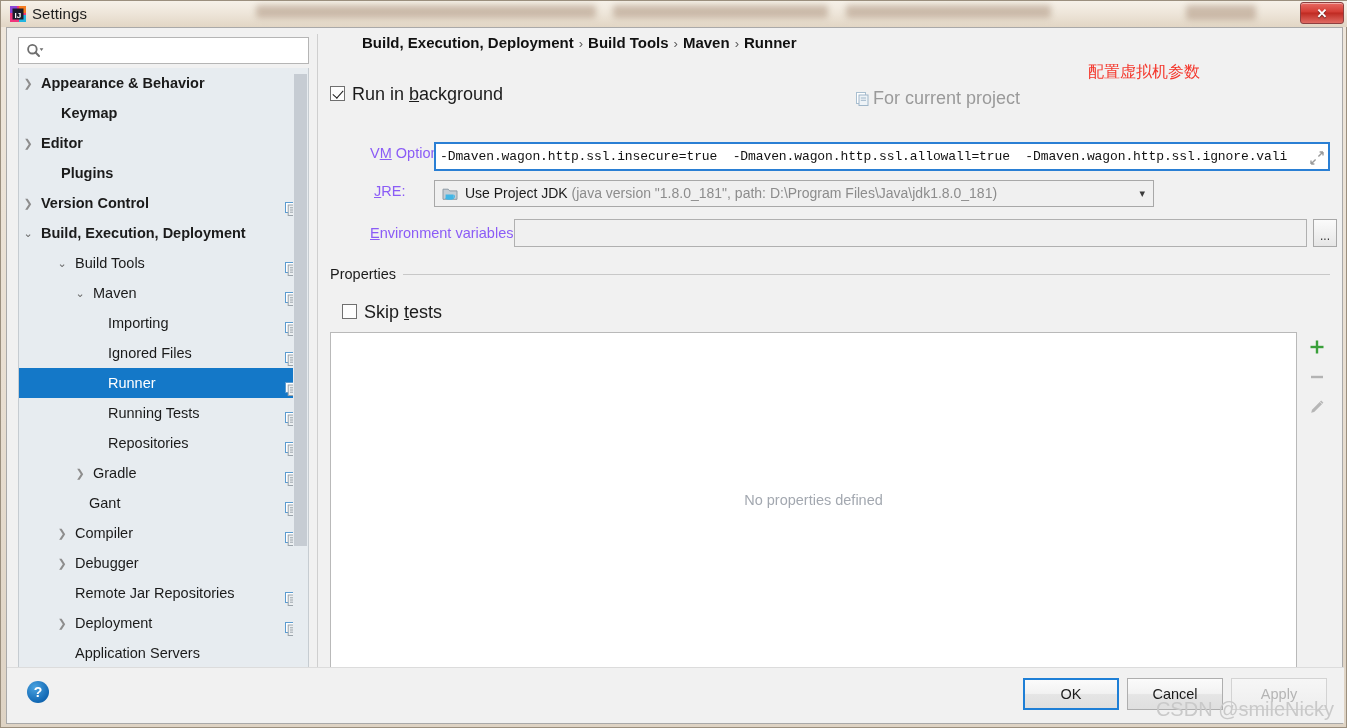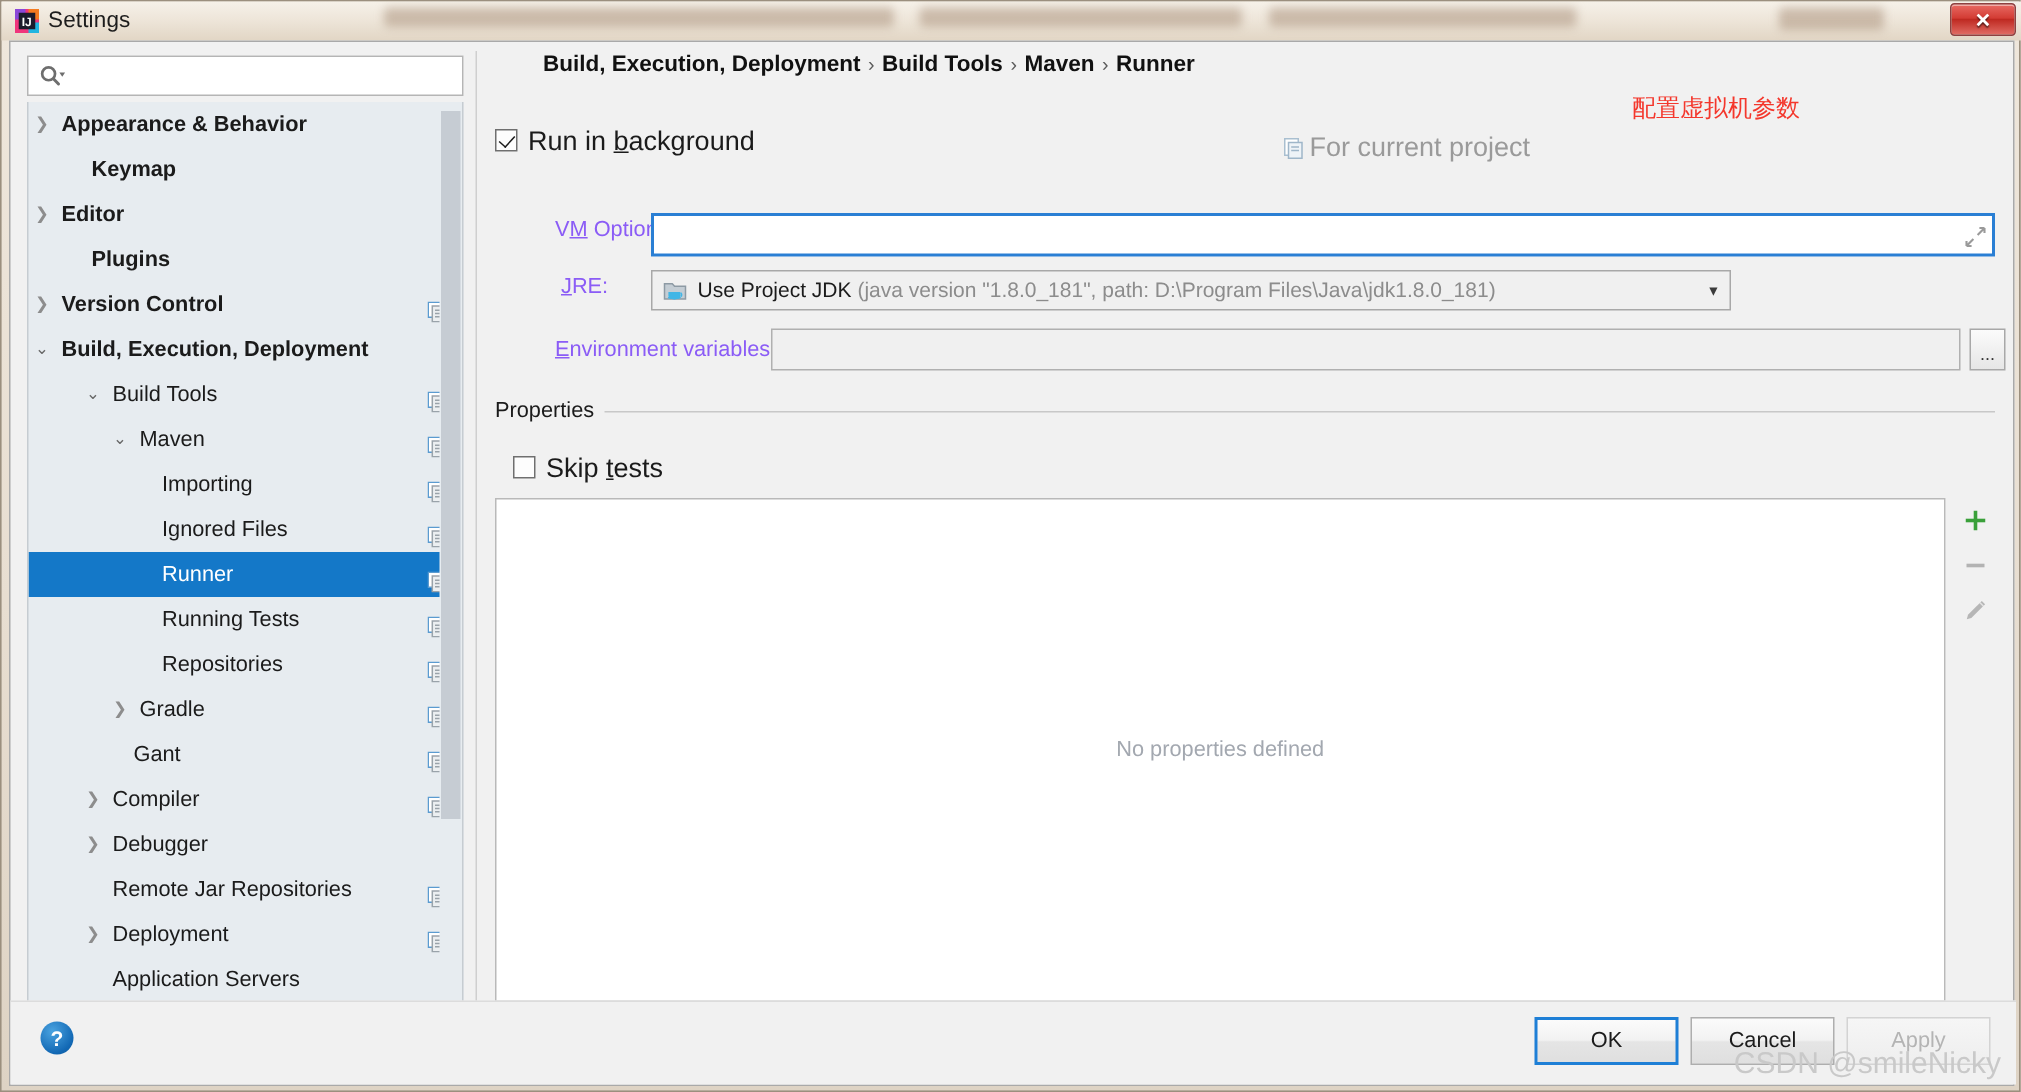--- a/index.html
+++ b/index.html
@@ -545,20 +545,21 @@
 
       <div id="annotation">配置虚拟机参数</div>
 
       <div id="run-bg-row">
         <span class="cb checked" id="run-bg-cb"></span>
         <span class="cb-label" id="run-bg-label">Run in <span class="u">b</span>ackground</span>
       </div>
 
       <div class="field-label" id="vm-label">V<span class="u">M</span> Options:</div>
       <div id="vm-field">
+        <input id="vm-input" type="text" value="-Dmaven.wagon.http.ssl.insecure=true  -Dmaven.wagon.http.ssl.allowall=true  -Dmaven.wagon.http.ssl.ignore.vali" style="">
         <span id="vm-expand">
           <svg width="14" height="14" viewBox="0 0 14 14">
             <path d="M13 1 L8.4 5.6 M13 1 L13 4.4 M13 1 L9.6 1" stroke="#9a9a9a" stroke-width="1.4" fill="none"></path>
             <path d="M1 13 L5.6 8.4 M1 13 L1 9.6 M1 13 L4.4 13" stroke="#9a9a9a" stroke-width="1.4" fill="none"></path>
           </svg>
         </span>
       </div>
 
       <div class="field-label" id="jre-label"><span class="u">J</span>RE:</div>
       <div id="jre-field">

